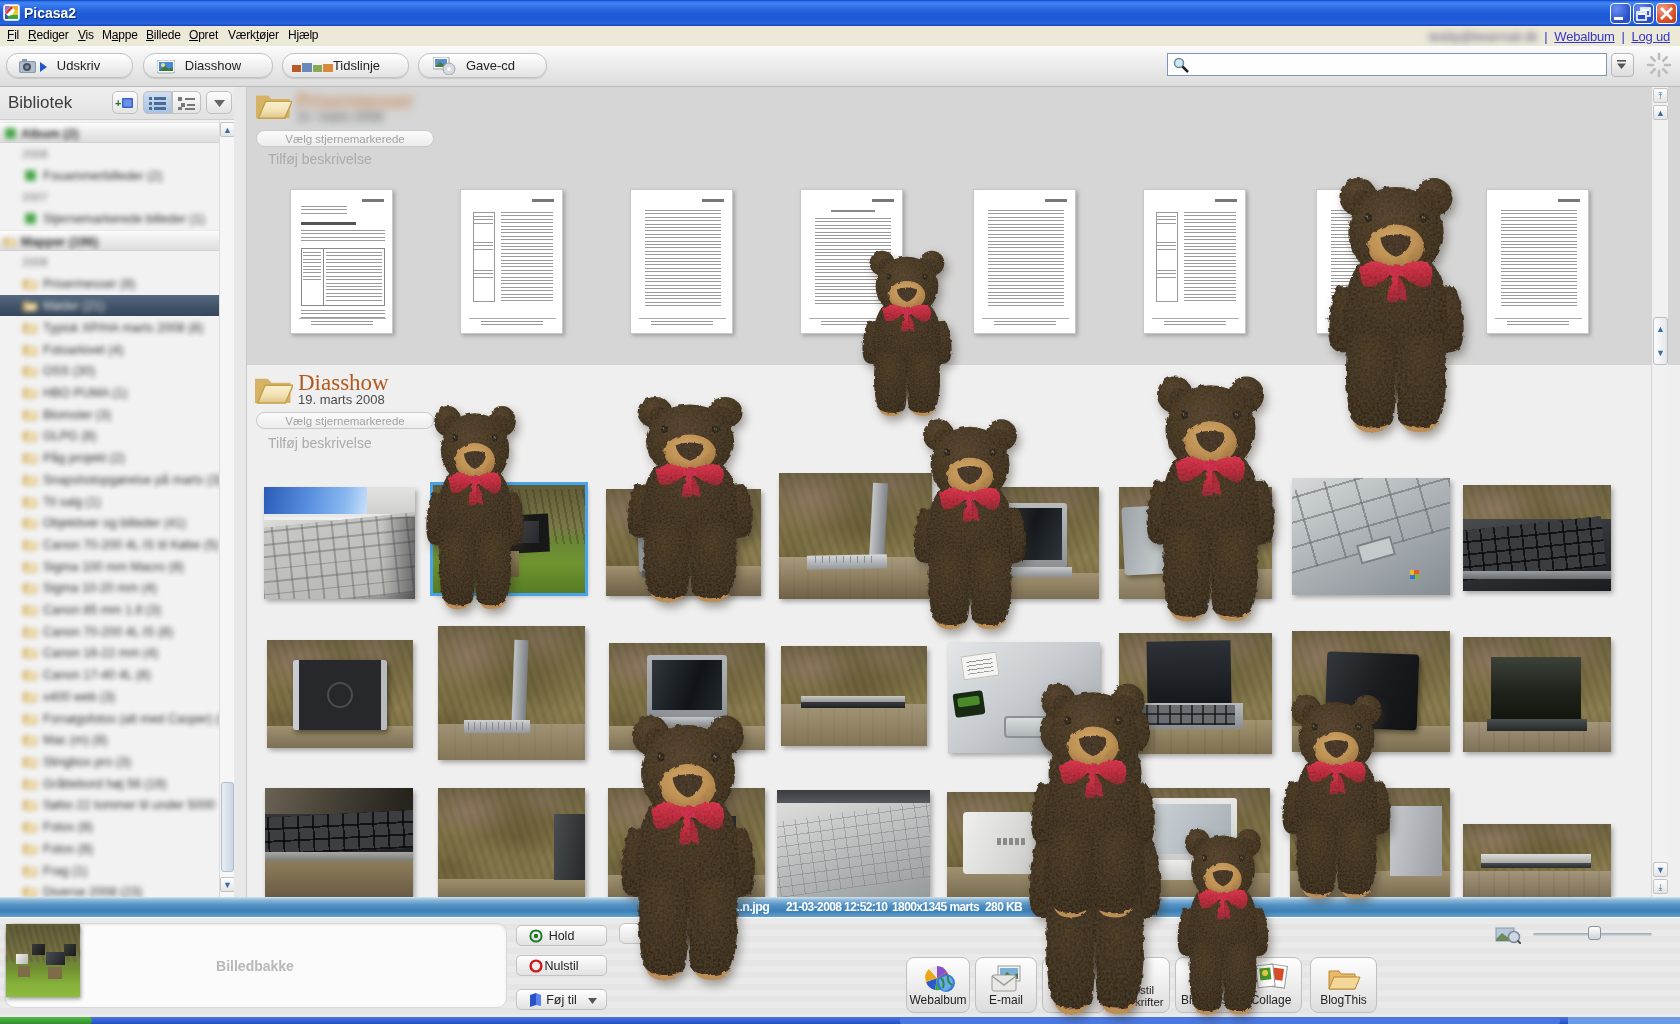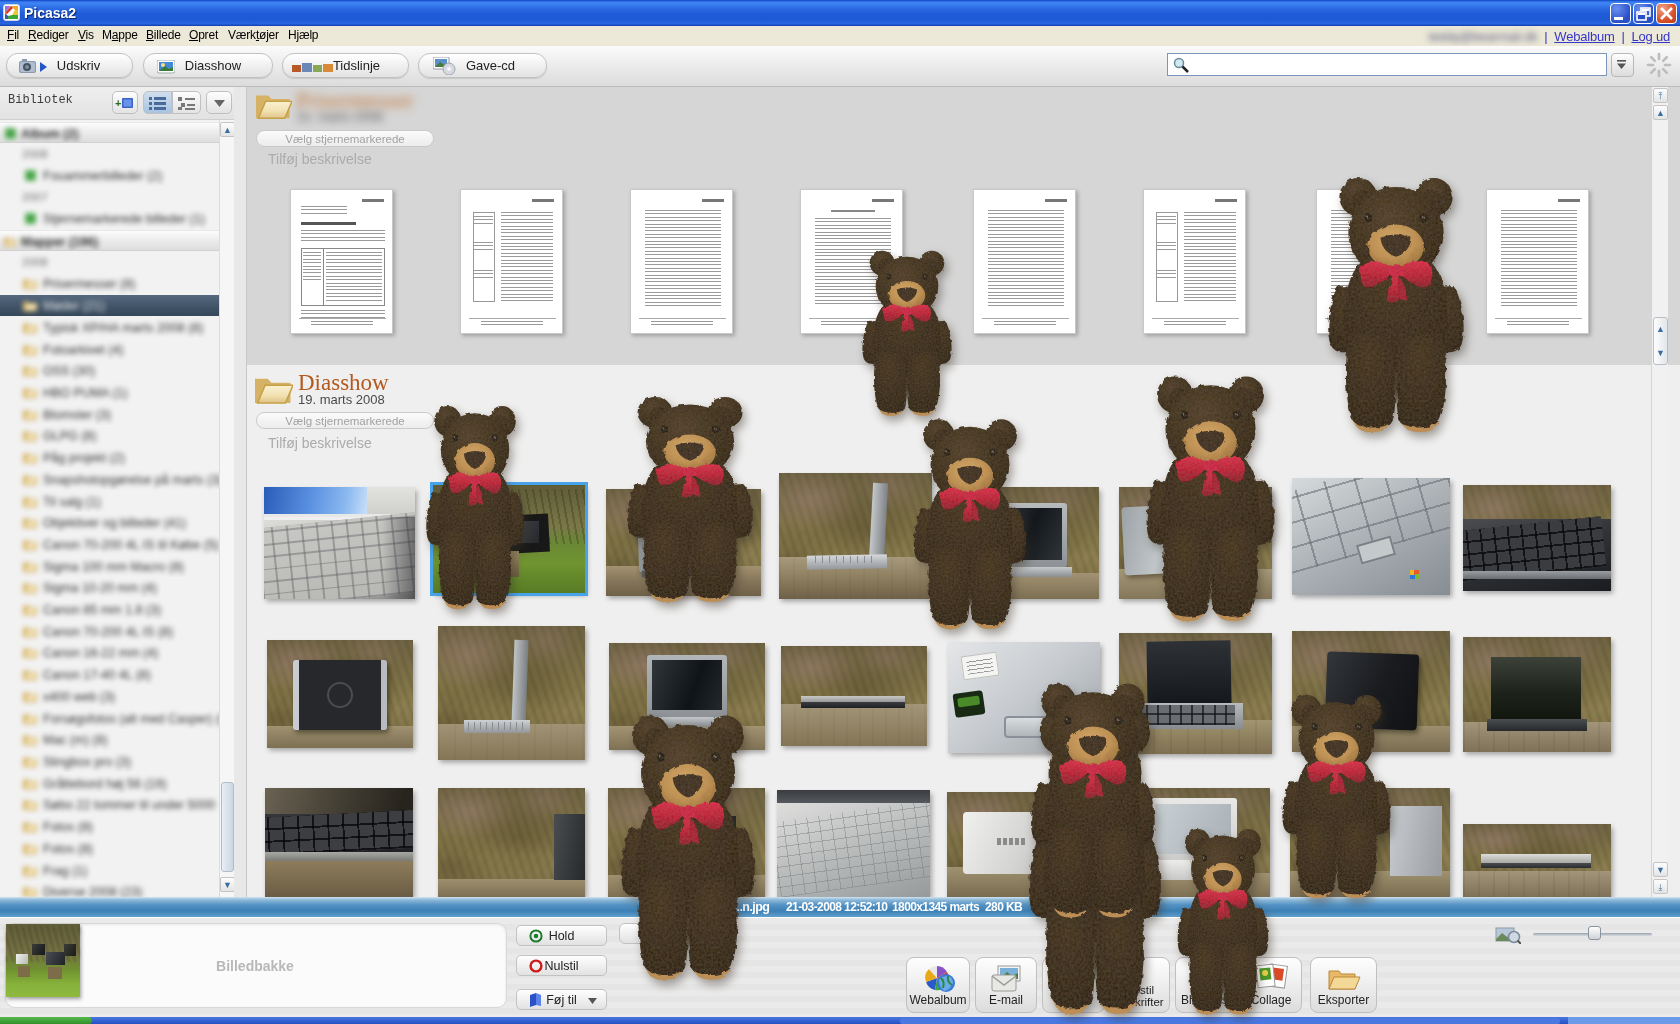--- a/index.html
+++ b/index.html
@@ -38,21 +38,21 @@
 .tbtn span.lab { position:relative; top:4px; }
 #searchbox { position:absolute; left:1167px; top:7px; width:440px; height:23px; background:#fff;
   border:1px solid #7a96b8; }
 #searchdd { position:absolute; left:1611px; top:7px; width:23px; height:24px; border-radius:4px;
   border:1px solid #b8b8b8; background:linear-gradient(180deg,#fdfdfd,#dcdcdc); }
 
 
 #sidebar { position:absolute; left:0; top:87px; width:238px; height:810px; background:#f1f1f1; }
 #sbhead { position:absolute; left:0; top:0; width:238px; height:33px;
   background:linear-gradient(180deg,#efefef,#e2e2e2); border-bottom:1px solid #cfcfcf; }
-#sbhead .t { position:absolute; left:8px; top:6px; font-size:12px; color:#3c3c3c;font-family:Liberation Mono, monospace; }
+#sbhead .t { position:absolute; left:8px; top:6px; font-size:17px; color:#3c3c3c; }
 .sbbtn { position:absolute; top:4px; height:23px; border-radius:5px; border:1px solid #c0c0c0;
   background:linear-gradient(180deg,#fdfdfd,#e3e3e3); }
 #tree { position:absolute; left:0; top:33px; width:219px; height:777px; overflow:hidden; background:#f2f2f2; }
 .trow { position:absolute; left:0; width:219px; height:21px; font-size:12.5px; color:#333; white-space:nowrap; overflow:hidden; }
 .trow .blurwrap { filter:blur(2.6px); position:absolute; left:0; top:0; width:100%; height:100%; }
 .thdr { background:linear-gradient(180deg,#fcfcfc,#e8e8e8 60%,#dedede); border-top:1px solid #e8e8e8; border-bottom:1px solid #d0d0d0; }
 .tsel { background:linear-gradient(180deg,#55687e,#3f5266 60%,#364759); color:#e8e8e8; }
 .tyear { color:#707070; font-size:11.5px; }
 #sbscroll { position:absolute; left:219px; top:33px; width:15px; height:777px; background:#f6f6f6; border-left:1px solid #dcdcdc; }
 #sbsplit { position:absolute; left:234px; top:87px; width:13px; height:810px; background:#e8e8e8; border-right:1px solid #c8c8c8; }
@@ -949,21 +949,21 @@
       <rect x="5" y="5" width="11" height="12" fill="#4a9828" transform="rotate(-6 10 13)"></rect>
       <circle cx="10" cy="10" r="3" fill="#e8d048"></circle>
     </svg>
         <span class="bl">Collage</span>
       </div>
     <div class="bigbtn" style="left:1310px;width:67px">
         <svg width="34" height="28" style="position:absolute;left:17px;top:7px" viewBox="0 0 34 28">
       <path d="M1,6 L1,24 L27,24 L27,9 L13,9 L11,6 Z" fill="#e8b868" stroke="#b8883a" stroke-width="1"></path>
       <path d="M1,24 L6,12 L32,12 L27,24 Z" fill="#f4d898" stroke="#b8883a" stroke-width="1"></path>
     </svg>
-        <span class="bl">Eksporter</span>
+        <span class="bl">BlogThis</span>
       </div>
     <svg width="26" height="19" style="position:absolute;left:1495px;top:7px" viewBox="0 0 26 19">
       <rect x="1" y="3" width="18" height="13" fill="#b8c8d8" stroke="#8a9aaa"></rect>
       <path d="M1,14 L7,8 L12,12 L18,9 L18,16 L1,16 Z" fill="#6a8a5a"></path>
       <circle cx="19" cy="12" r="5.5" fill="#cfd8e2" stroke="#7a8a9a" stroke-width="1.5"></circle>
         <line x1="22.5" y1="15.5" x2="26" y2="19" stroke="#555" stroke-width="2"></line>
     </svg>
     <div style="position:absolute;left:1533px;top:15px;width:119px;height:3px;background:linear-gradient(180deg,#9aa4ae,#d8dde2);border-radius:2px"></div>
     <div style="position:absolute;left:1588px;top:8px;width:13px;height:14px;background:linear-gradient(180deg,#fdfdfd,#d0d4d8);border:1px solid #8a949e;border-radius:3px"></div>
   </div>

